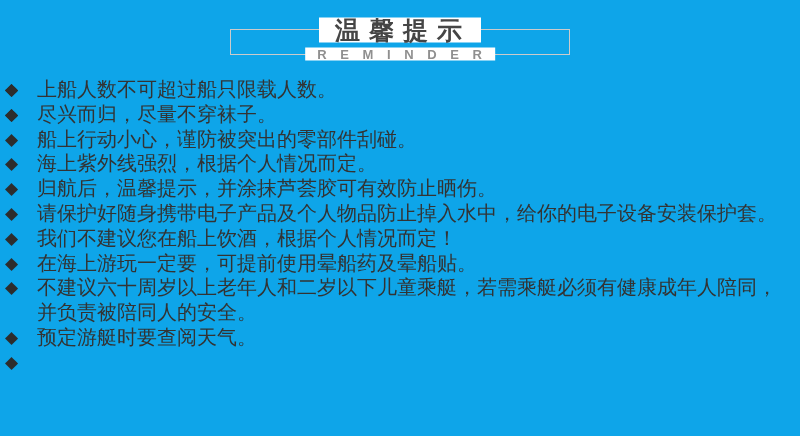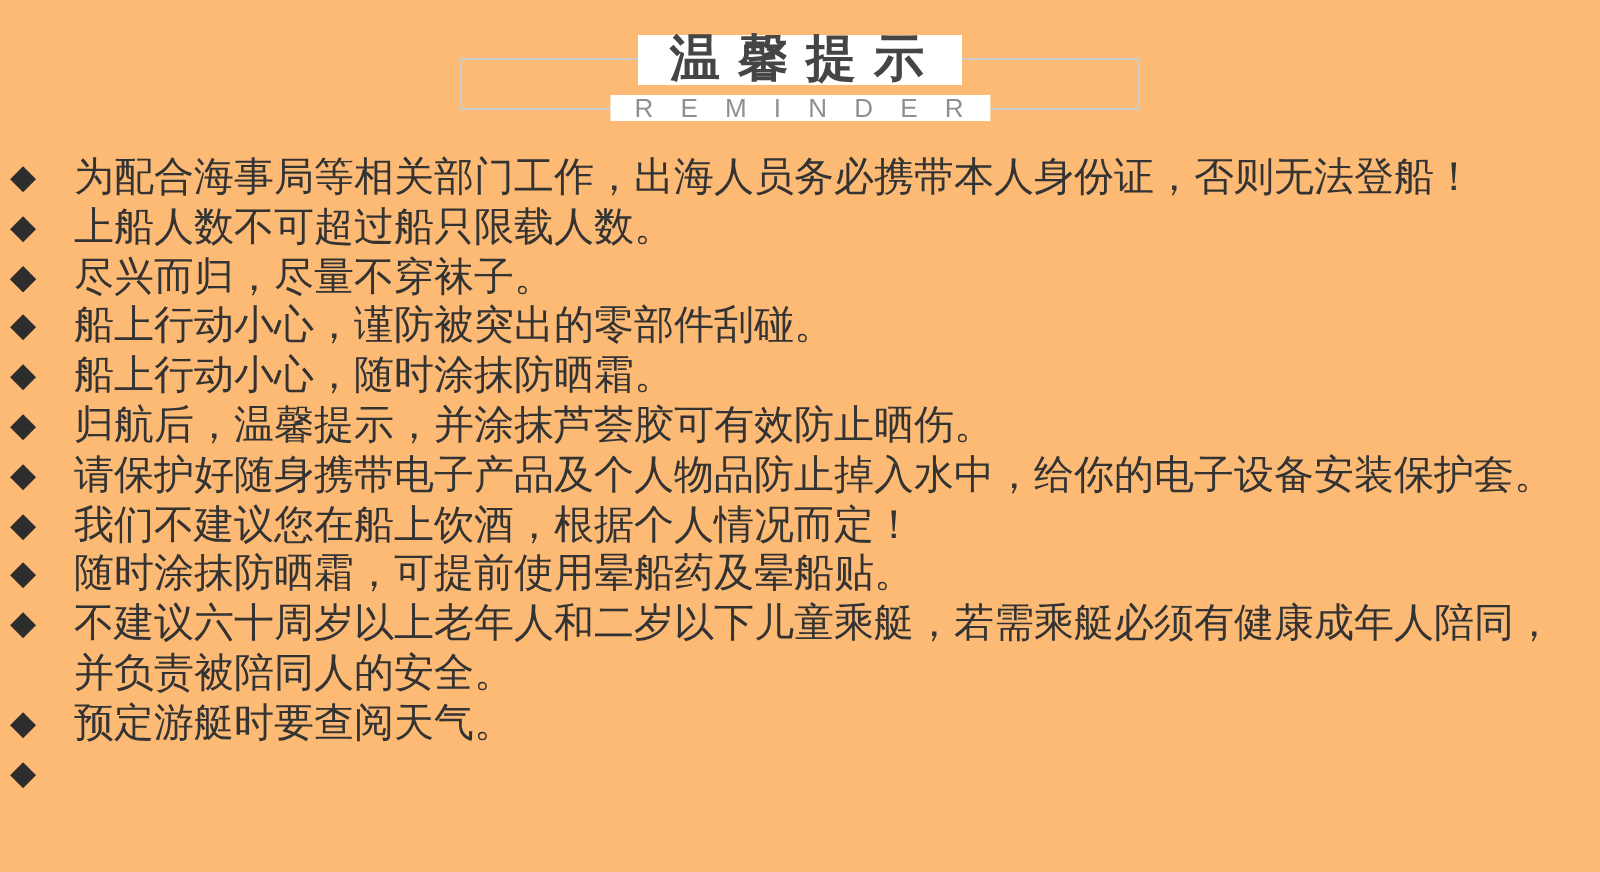--- a/index.html
+++ b/index.html
@@ -1,21 +1,21 @@
 <!DOCTYPE html>
 <html><head>
 <meta charset="utf-8">
 <style>
   * { margin: 0; padding: 0; box-sizing: border-box; }
   html, body { background: #ffffff; }
   .page {
     position: relative;
     width: 800px;
     height: 436px;
-    background: #fdba74;
+    background: #0ea5e9;
     overflow: hidden;
     font-family: "Liberation Serif", "DejaVu Serif", serif;
   }
   
   .header {
     position: relative;
     width: 340px;
     height: 26px;
     margin: 29px auto 0 auto;
     border: 1px solid #cbcbcb;
@@ -41,20 +41,21 @@
     bottom: 0;
     transform: translate(-50%, 50%);
     background: #ffffff;
     padding: 0 8px 0 12px;
     font-family: "Liberation Sans", "DejaVu Sans", sans-serif;
     font-size: 13px;
     letter-spacing: 5px;
     color: #8f8f8f;
     white-space: nowrap;
     line-height: 1;
+    font-weight: bold;
   }
   
   .reminder-list {
     list-style: none;
     margin-top: 22px;
     width: 792px;
     padding-left: 0;
   }
   .reminder-list li {
     position: relative;
@@ -81,56 +82,55 @@
 <div class="page">
 
   <div class="header">
     <div class="title">温馨提示</div>
     <div class="subtitle">R E M I N D E R</div>
   </div>
 
   <ul class="reminder-list">
     <li>
       <span class="bullet">◆</span>
-      <span>为配合海事局等相关部门工作，出海人员务必携带本人身份证，否则无法登船！</span>
     </li>
   <li>
       <span class="bullet">◆</span>
       <span>上船人数不可超过船只限载人数。</span>
     </li>
       <li>
       <span class="bullet">◆</span>
     </li>
       <li>
       <span class="bullet">◆</span>
       <span>尽兴而归，尽量不穿袜子。</span>
     </li>
       <li>
       <span class="bullet">◆</span>
       <span>船上行动小心，谨防被突出的零部件刮碰。</span>
     </li>
       <li>
       <span class="bullet">◆</span>
-      <span>船上行动小心，随时涂抹防晒霜。</span>
+      <span>海上紫外线强烈，根据个人情况而定。</span>
     </li>
       <li>
       <span class="bullet">◆</span>
       <span>归航后，温馨提示，并涂抹芦荟胶可有效防止晒伤。</span>
     </li>
       <li>
       <span class="bullet">◆</span>
       <span>请保护好随身携带电子产品及个人物品防止掉入水中，给你的电子设备安装保护套。</span>
     </li>
       <li>
       <span class="bullet">◆</span>
       <span>我们不建议您在船上饮酒，根据个人情况而定！</span>
     </li>
       <li>
       <span class="bullet">◆</span>
-      <span>随时涂抹防晒霜，可提前使用晕船药及晕船贴。</span>
+      <span>在海上游玩一定要，可提前使用晕船药及晕船贴。</span>
     </li>
       <li>
       <span class="bullet">◆</span>
       <span>不建议六十周岁以上老年人和二岁以下儿童乘艇，若需乘艇必须有健康成年人陪同，并负责被陪同人的安全。</span>
     </li>
       <li>
       <span class="bullet">◆</span>
       <span>预定游艇时要查阅天气。</span>
     </li>
       <li>

